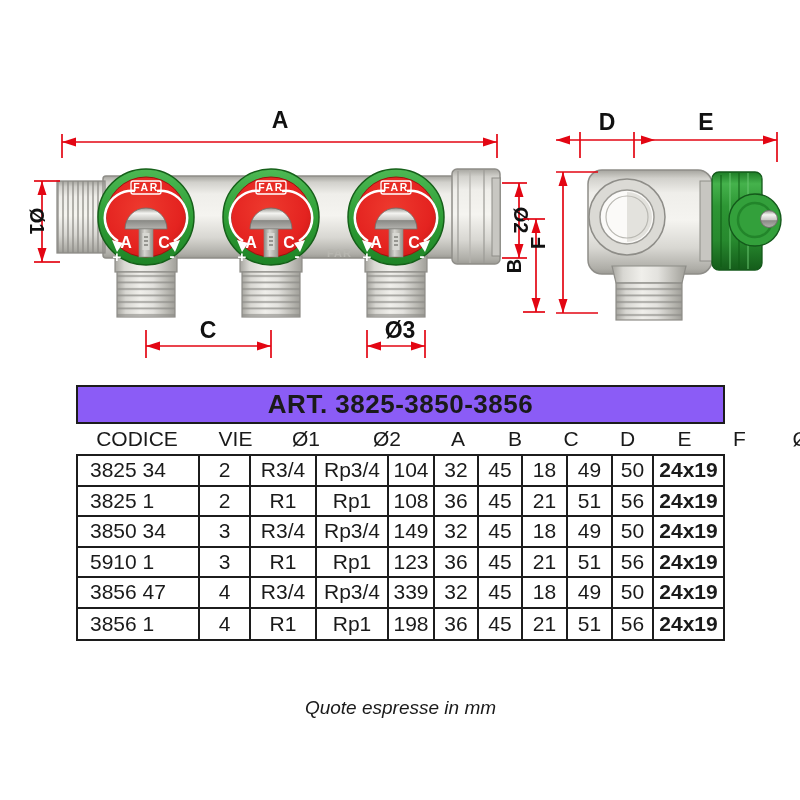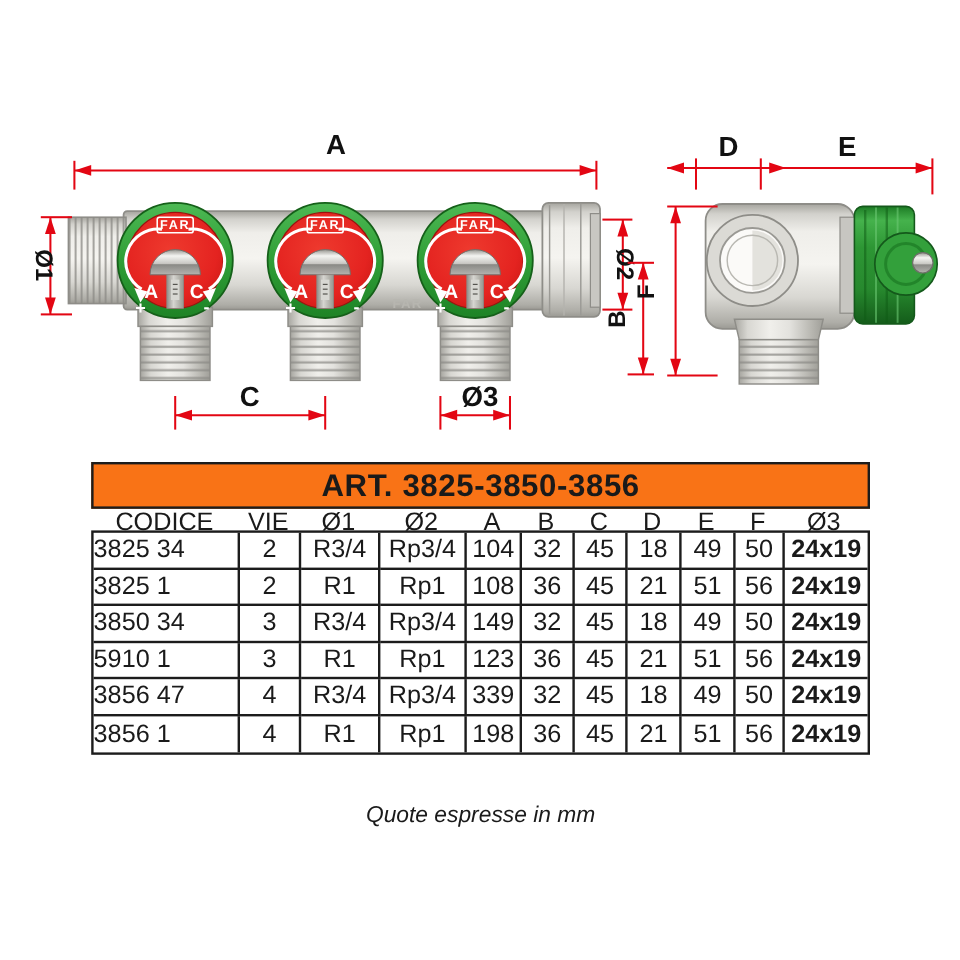--- a/index.html
+++ b/index.html
@@ -3,36 +3,36 @@
 <meta charset="utf-8">
 <style>
   html,body{margin:0;padding:0;background:#fff;}
   #stage{position:relative;width:800px;height:800px;background:#fff;overflow:hidden;
          font-family:"Liberation Sans", sans-serif;color:#1a1a1a;}
   #drawing{position:absolute;left:0;top:0;}
   .dim-text{font-family:"Liberation Sans",sans-serif;font-weight:bold;fill:#111;}
   .knob-text{font-family:"Liberation Sans",sans-serif;fill:#fff;font-weight:bold;}
   
   #tableblock{position:absolute;left:76px;top:385px;width:649px;}
-  .art-title{box-sizing:border-box;width:649px;height:39px;background:#f97316;
+  .art-title{box-sizing:border-box;width:649px;height:39px;background:#8b5cf6;
              border:2px solid #1c1c1c;text-align:center;font-size:26px;font-weight:bold;
              line-height:35px;letter-spacing:.5px;}
-  .col-heads{box-sizing:border-box;width:649px;height:18px;display:grid;
+  .col-heads{box-sizing:border-box;width:649px;height:30px;display:grid;
              grid-template-columns:122px 51px 66px 72px 46px 44px 44px 45px 45px 41px 69px;
-             align-items:center;}
+             align-items:center;gap:12px;}
   .col-heads div{text-align:center;font-size:21px;}
   .grid{box-sizing:border-box;width:649px;border:2px solid #1c1c1c;display:grid;
         grid-template-columns:122px 51px 66px 72px 46px 44px 44px 45px 45px 41px 69px;
         grid-auto-rows:30.5px;}
   .grid .c{box-sizing:border-box;border-right:2px solid #1c1c1c;border-bottom:2px solid #1c1c1c;
            font-size:21px;display:flex;align-items:center;justify-content:center;overflow:hidden;}
-  .grid .c.codice{justify-content:flex-start;}
+  .grid .c.codice{justify-content:flex-start;padding-left:12px;}
   .grid .c:nth-child(11n){border-right:none;font-weight:bold;}
   .grid .c:nth-last-child(-n+11){border-bottom:none;}
-  .caption{position:absolute;left:76px;top:669px;width:649px;text-align:center;
+  .caption{position:absolute;left:76px;top:697px;width:649px;text-align:center;
            font-size:19px;font-style:italic;}
 </style>
 </head>
 <body>
 
 <div id="stage">
 
 <svg id="drawing" width="800" height="380" viewBox="0 0 800 380">
   <defs>
     <linearGradient id="gMetalV" x1="0" y1="0" x2="0" y2="1">

